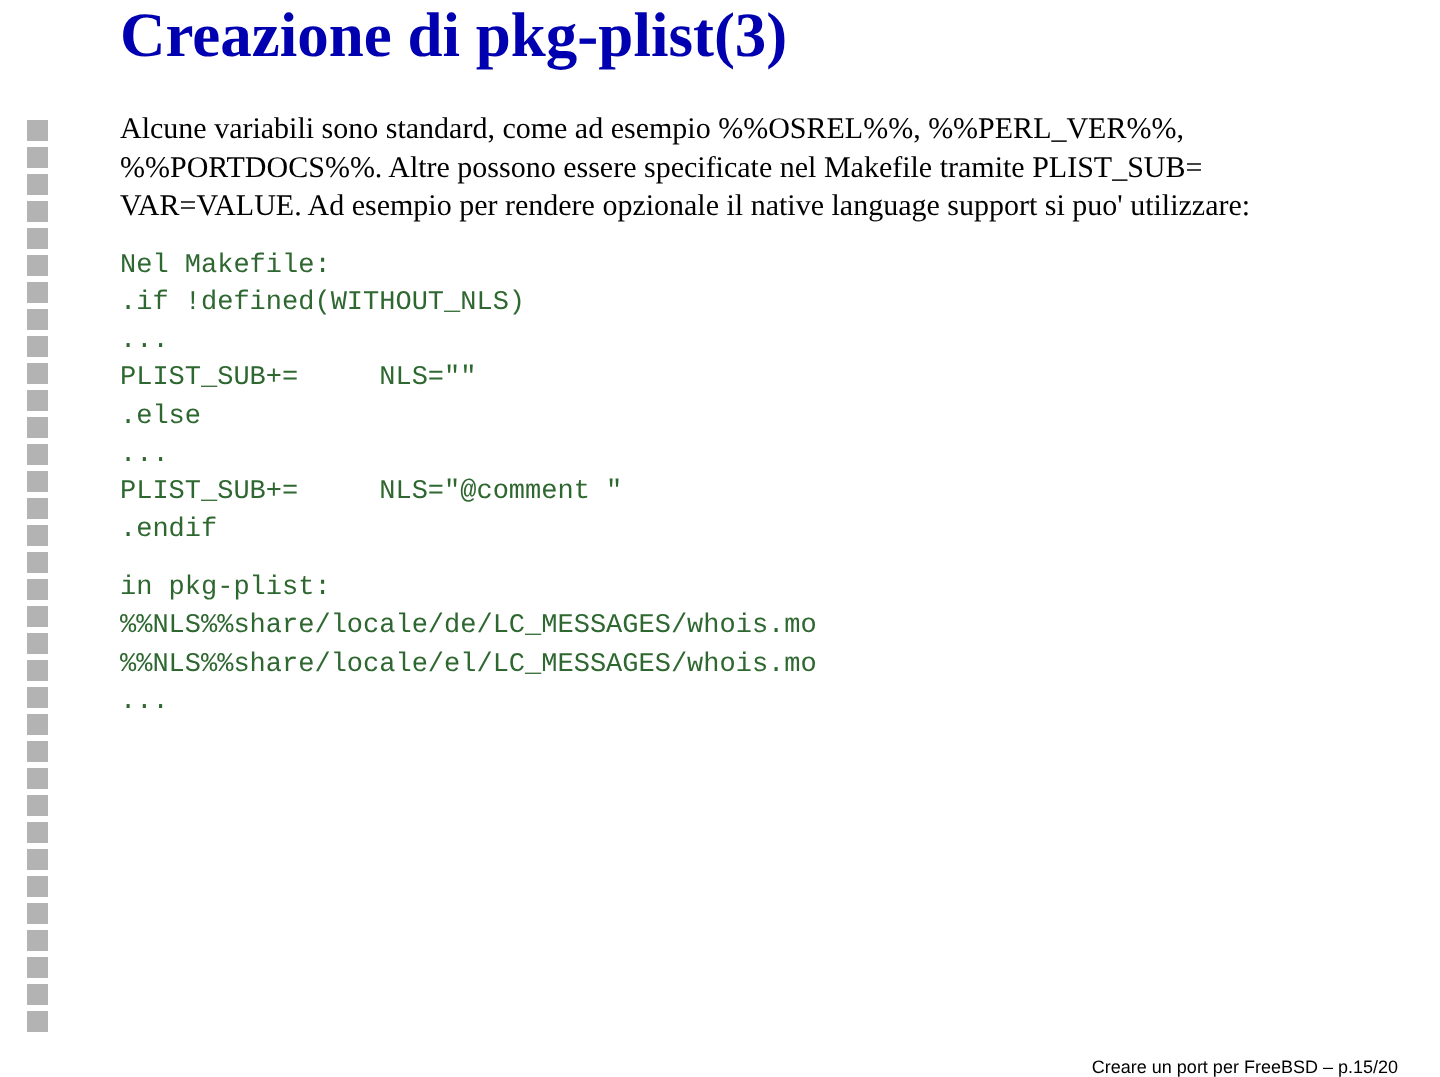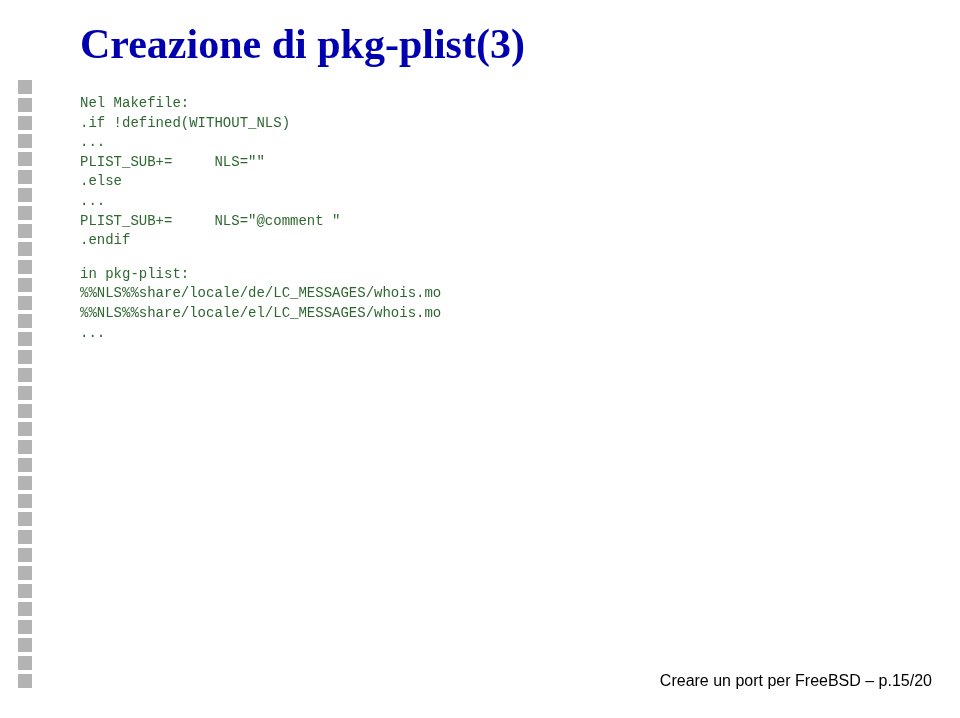--- a/index.html
+++ b/index.html
@@ -5,37 +5,37 @@
   * { margin: 0; padding: 0; box-sizing: border-box; }
   body {
     width: 960px;
     height: 718px;
     background: #ffffff;
     font-family: "Times New Roman", Times, serif;
     position: relative;
     overflow: hidden;
   }
   .page {
-    padding: 20px 44px 0 80px;
+    padding: 0 44px 0 80px;
   }
   .title {
     font-size: 42px;
     font-weight: bold;
     color: #0000b0;
     margin-bottom: 26px;
   }
   .para {
     font-size: 20px;
     color: #000;
     line-height: 1.28;
     margin-bottom: 14px;
   }
   .code {
     font-family: "Courier New", Courier, monospace;
-    font-size: 14px;
+    font-size: 18px;
     color: #2e6830;
     line-height: 1.4;
     white-space: pre;
     margin-bottom: 14px;
   }
   .bullets {
     position: absolute;
     left: 10px;
     top: 80px;
     width: 30px;
@@ -44,22 +44,22 @@
     width: 14px;
     height: 14px;
     background: #b3b3b3;
     margin-bottom: 4px;
     margin-left: auto;
     margin-right: auto;
   }
   .footer {
     position: absolute;
     right: 28px;
-    bottom: 28px;
-    font-size: 16px;
+    bottom: 0;
+    font-size: 12px;
     color: #000;
     font-family: Arial, Helvetica, sans-serif;
   }
 </style>
 </head>
 <body>
 
 <div class="bullets">
   <div class="sq"></div>
   <div class="sq"></div>
@@ -93,20 +93,21 @@
   <div class="sq"></div>
   <div class="sq"></div>
   <div class="sq"></div>
   <div class="sq"></div>
   <div class="sq"></div>
 </div>
 
 <div class="page">
   <h1 class="title">Creazione di pkg-plist(3)</h1>
 
+  <p class="para">Alcune variabili sono standard, come ad esempio %%OSREL%%, %%PERL_VER%%, %%PORTDOCS%%. Altre possono essere specificate nel Makefile tramite PLIST_SUB= VAR=VALUE. Ad esempio per rendere opzionale il native language support si puo' utilizzare:</p>
 
   <div class="code">Nel Makefile:
 .if !defined(WITHOUT_NLS)
 ...
 PLIST_SUB+=     NLS=""
 .else
 ...
 PLIST_SUB+=     NLS="@comment "
 .endif</div>
   <div class="code">in pkg-plist:

